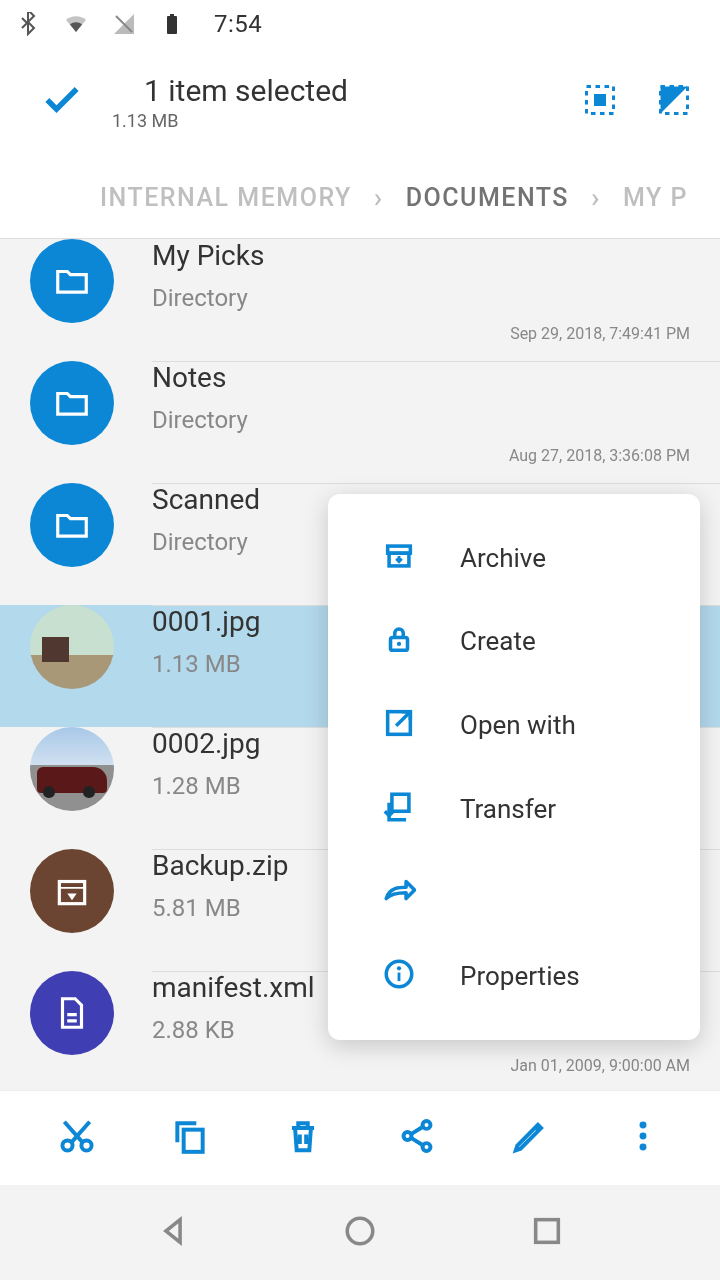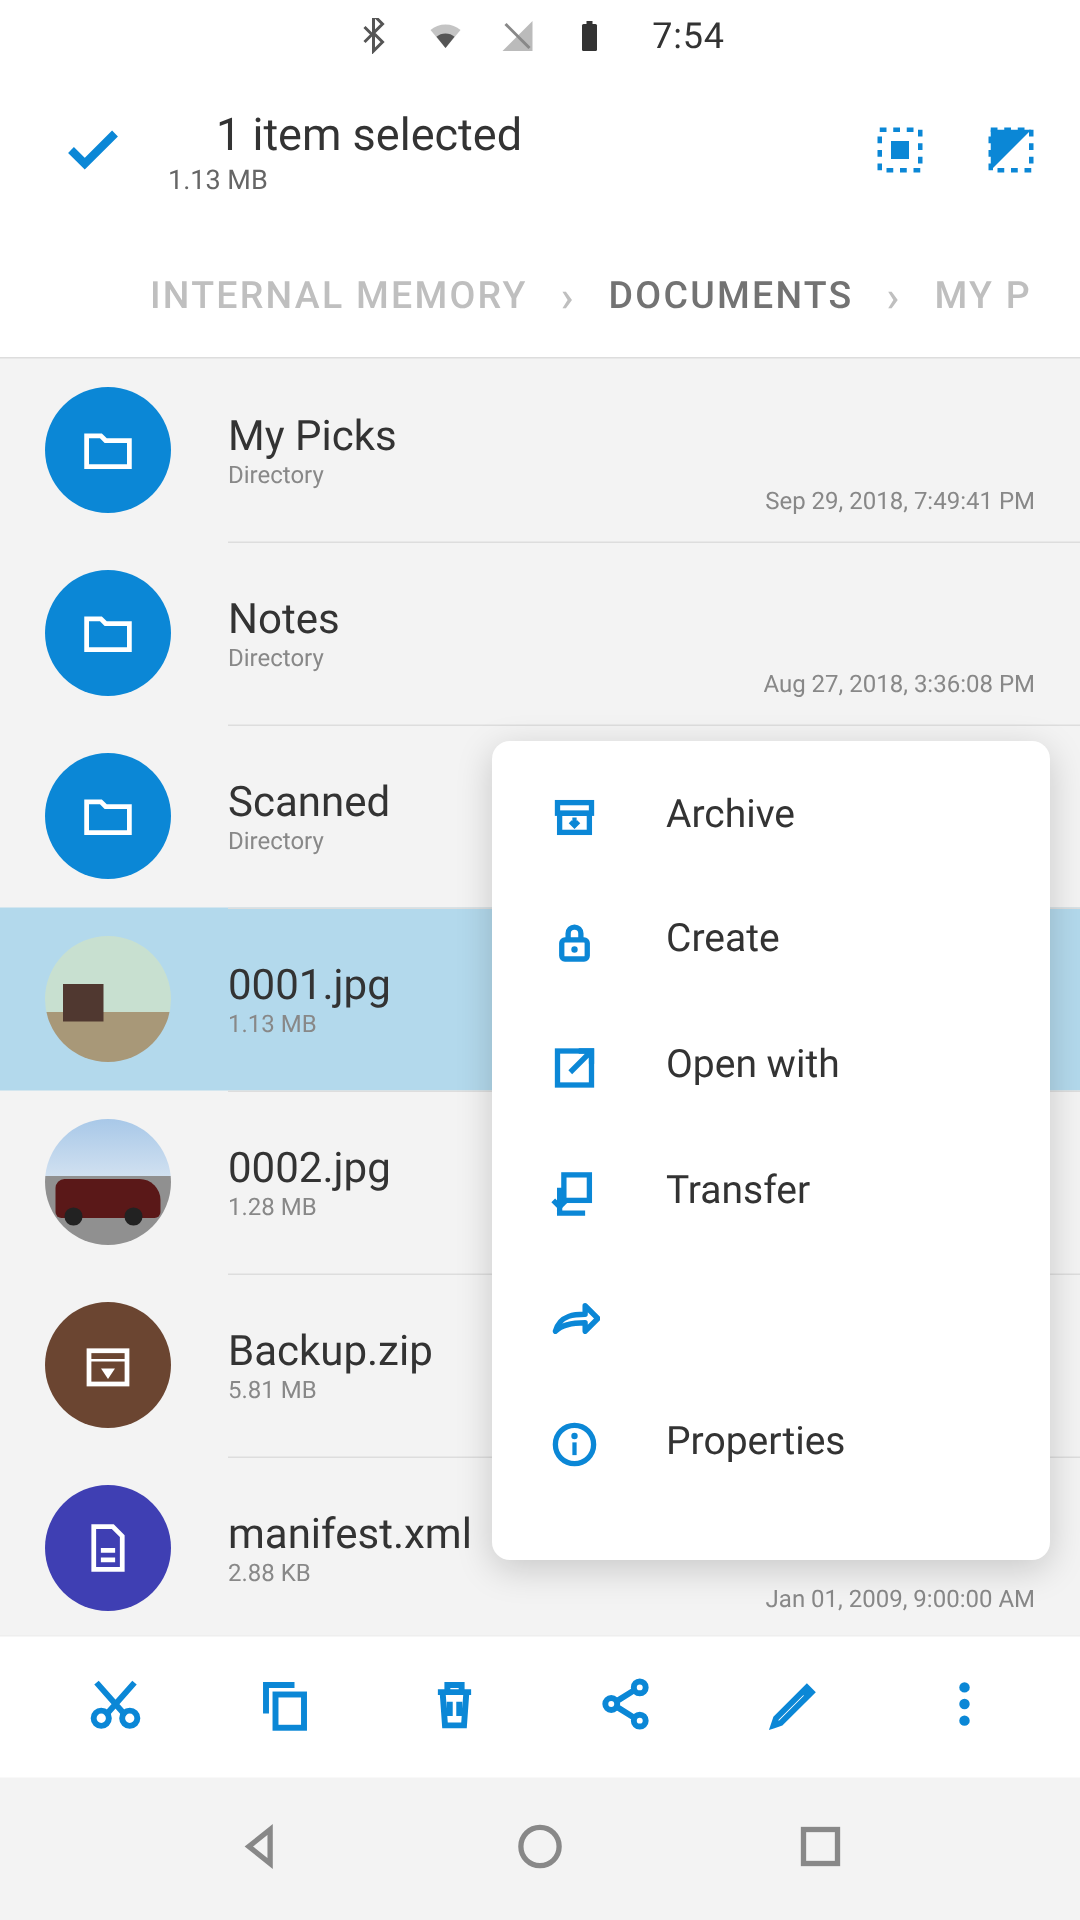--- a/index.html
+++ b/index.html
@@ -1,55 +1,55 @@
 <!DOCTYPE html>
 <html><head>
 <meta charset="utf-8">
 <style>
   * { box-sizing: border-box; margin: 0; padding: 0; }
   html, body { width: 720px; height: 1280px; font-family: 'Roboto', -apple-system, BlinkMacSystemFont, sans-serif; background: #fff; overflow: hidden; }
   
   
-  .status-bar { height: 48px; display: flex; align-items: center; justify-content: center; padding: 0 16px; gap: 24px; }
+  .status-bar { height: 48px; display: flex; align-items: center; justify-content: flex-start; padding: 0 16px; gap: 24px; }
   .status-bar svg { width: 24px; height: 24px; fill: #555; }
   .status-time { font-size: 24px; color: #333; margin-left: 6px; letter-spacing: 0.5px; }
   
   
   .header { height: 108px; display: flex; align-items: center; padding: 0 28px 0 40px; }
   .header-check { color: #0b87d6; margin-right: 28px; }
   .header-text { flex: 1; }
   .header-title { font-size: 30px; color: #333; font-weight: 400; margin-left: 32px; }
   .header-sub { font-size: 18px; color: #666; margin-top: 2px; }
   .header-actions { display: flex; gap: 38px; }
   .header-actions svg { width: 36px; height: 36px; }
   
   
   .breadcrumb { height: 82px; display: flex; align-items: center; padding: 0 0 0 100px; font-size: 25px; letter-spacing: 1.5px; font-weight: 500; overflow: hidden; white-space: nowrap; text-align: center; }
   .crumb { color: #bfbfbf; }
   .crumb.active { color: #737373; }
   .crumb-sep { margin: 0 22px; color: #bfbfbf; font-size: 28px; }
   
   
   .list { background: #f3f3f3; border-top: 1px solid #ddd; height: 852px; overflow: hidden; }
-  .row { height: 122px; display: flex; align-items: center; padding: 0 30px 0 30px; position: relative; }
+  .row { height: 122px; display: flex; padding: 0 30px 0 30px; position: relative; }
   .row.selected { background: #b3d9ec; }
   .row:not(:first-child)::before { content: ""; position: absolute; top: 0; left: 152px; right: 0; height: 1px; background: #ddd; }
   .thumb { width: 84px; height: 84px; border-radius: 50%; flex-shrink: 0; display: flex; align-items: center; justify-content: center; margin-right: 38px; overflow: hidden; }
   .thumb-folder { background: #0b87d6; }
   .thumb-zip { background: #6b4531; }
   .thumb-xml { background: #3f3fb3; }
   .thumb svg { width: 38px; height: 38px; fill: #fff; }
   .row-text { flex: 1; min-width: 0; }
   .row-name { font-size: 28px; color: #333; }
-  .row-sub { font-size: 16px; color: #888; margin-top: 0; }
+  .row-sub { font-size: 24px; color: #888; margin-top: 12px; }
   .row-date { font-size: 16px; color: #888; position: absolute; right: 30px; bottom: 18px; }
   
   
   .popup { position: absolute; top: 494px; left: 328px; width: 372px; height: 546px; background: #fff; border-radius: 12px; box-shadow: 0 6px 24px rgba(0,0,0,0.18); display: flex; flex-direction: column; justify-content: space-around; padding: 22px 0; z-index: 50; }
-  .popup-item { display: flex; align-items: flex-start; padding: 0 38px; height: 60px; }
+  .popup-item { display: flex; align-items: center; padding: 0 38px; height: 60px; margin-left: 16px; }
   .popup-item svg { width: 34px; height: 34px; flex-shrink: 0; }
   .popup-label { font-size: 26px; color: #333; margin-left: 44px; }
   
   
   .toolbar { height: 95px; background: #fff; display: flex; align-items: center; justify-content: space-around; padding: 0 20px; border-top: 1px solid #eee; }
   .toolbar svg { width: 38px; height: 38px; }
   
   
   .navbar { height: 95px; background: #f3f3f3; display: flex; align-items: center; justify-content: space-around; padding: 0 80px; }
   .navbar svg { width: 34px; height: 34px; fill: none; stroke: #888; stroke-width: 2.5; }

